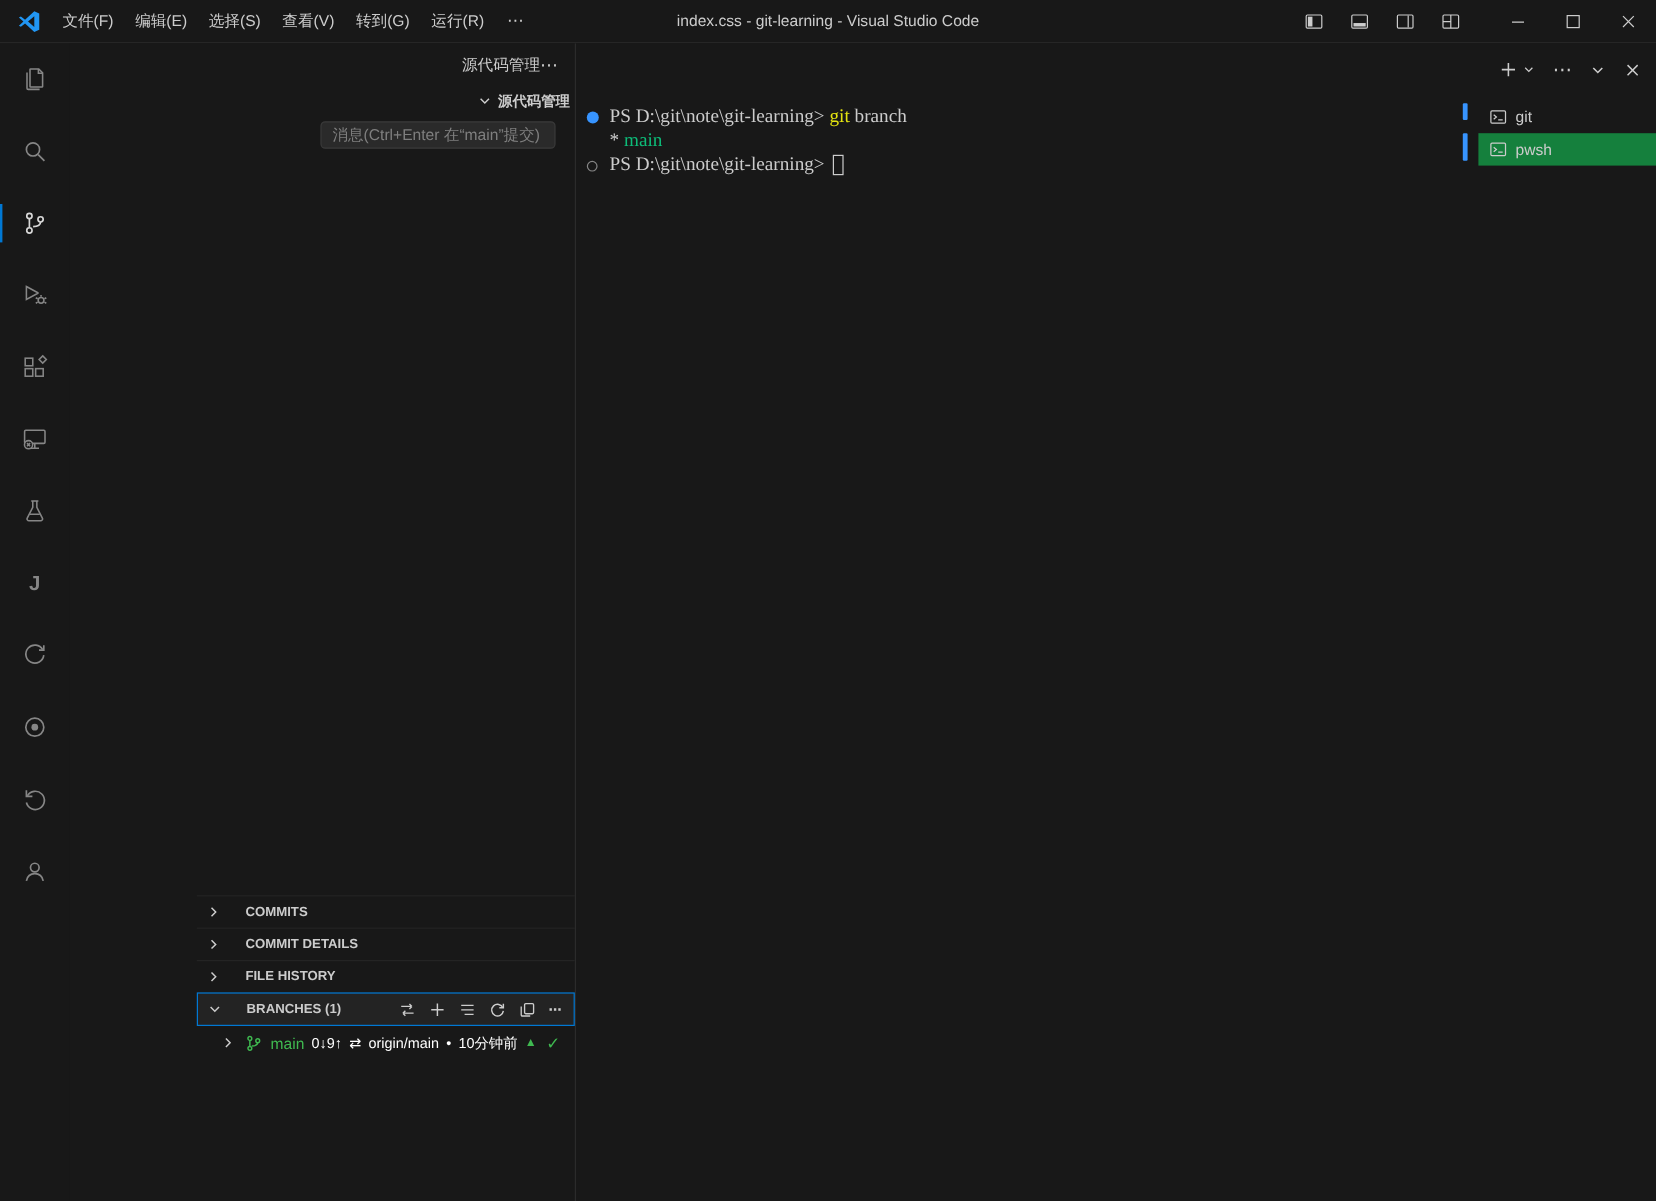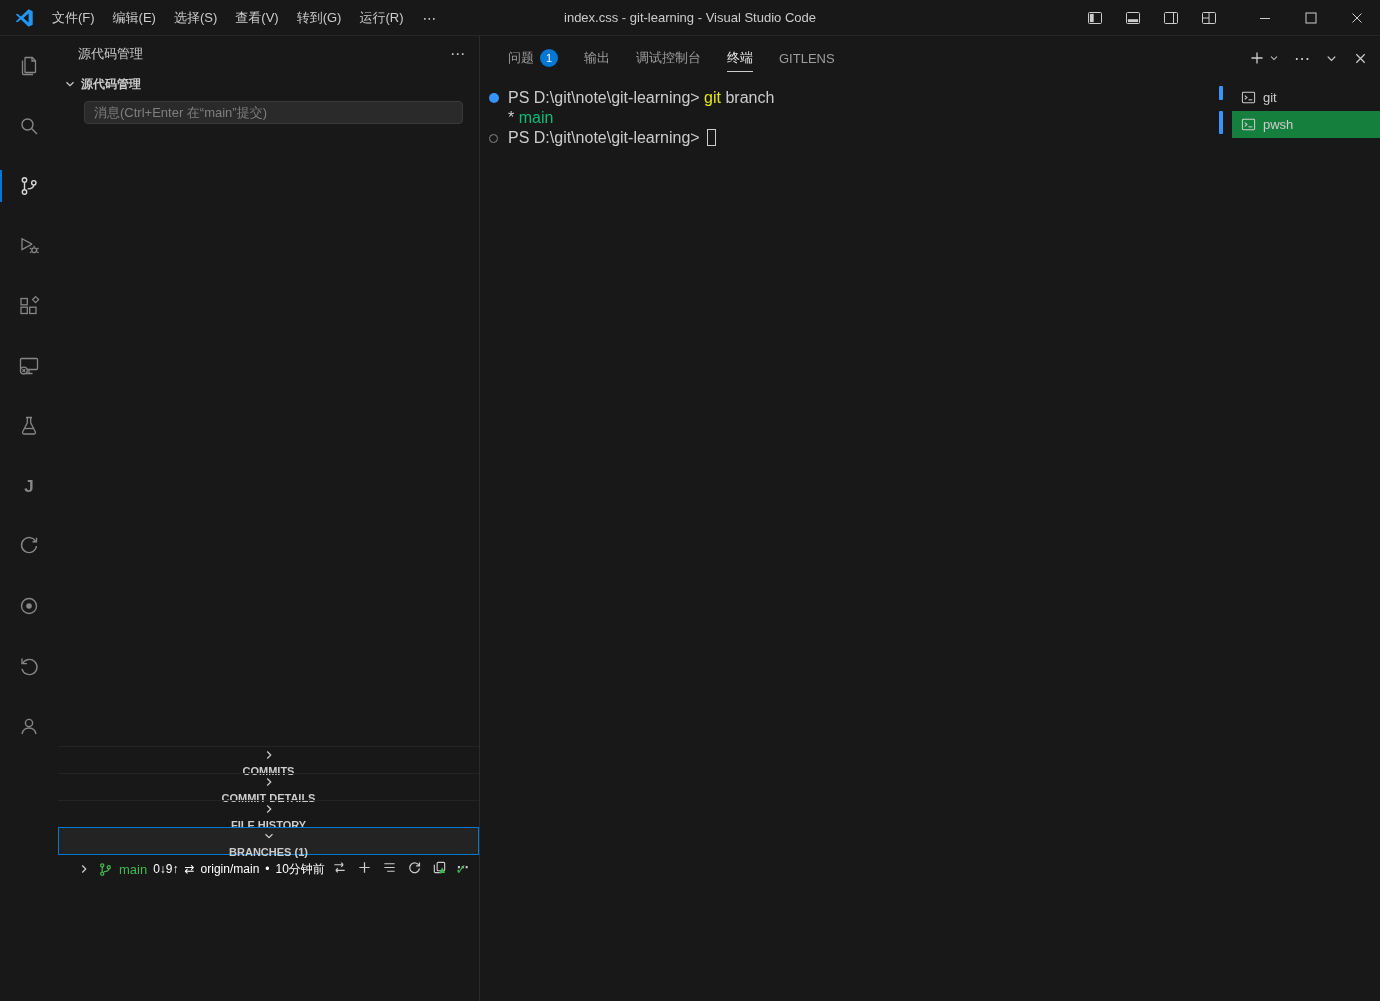--- a/index.html
+++ b/index.html
@@ -27,38 +27,38 @@
 
   
   .activitybar { width:58px; flex:0 0 auto; display:flex; flex-direction:column; align-items:stretch; }
   .activity-item { height:60px; display:flex; align-items:center; justify-content:center;
                    color:#868686; position:relative; cursor:pointer; }
   .activity-item.active { color:#d7d7d7; }
   .activity-item.active::before { content:""; position:absolute; left:0; top:14px; bottom:14px; width:2px; background:#0078d4; }
 
   
   .sidebar { width:422px; flex:0 0 auto; display:flex; flex-direction:column;
-             border-right:1px solid #2b2b2b; background:#181818; }
+             border-right:1px solid #2b2b2b; background:#181818;align-items:flex-end; }
   .sidebar-header { height:35px; flex:0 0 auto; display:flex; align-items:center;
                     justify-content:space-between; padding:0 14px 0 20px; font-size:13px; }
   .sidebar-more { font-size:15px; cursor:pointer; color:#cccccc; }
   .scm-pane-header { height:26px; display:flex; align-items:center; gap:3px; padding:0 4px; font-size:12px; font-weight:700; cursor:pointer; }
   .chev { width:16px; height:16px; display:flex; align-items:center; justify-content:center; color:#cccccc; flex:0 0 auto; }
   .scm-body { padding:4px 16px 10px 26px; }
   .commit-input { width:100%; height:23px; background:#2a2a2a; border:1px solid #3a3a3a; border-radius:4px;
                   color:#fde047; font-size:13px; padding:0 9px; outline:none;
                   font-family:"Liberation Sans","DejaVu Sans",sans-serif; }
   .commit-input::placeholder { color:#7f7f7f; }
   .sync-button { margin-top:13px; width:100%; height:31px; background:#0078d4; border:none; border-radius:3px;
                  color:#ffffff; font-size:13px; display:flex; align-items:center; justify-content:center;
                  gap:7px; cursor:pointer; font-family:inherit; }
 
   .sidebar-bottom { margin-top:auto; display:flex; flex-direction:column; }
-  .pane-row { height:27px; display:flex; align-items:center; gap:2px; padding:0 6px;
-              font-size:11px; font-weight:700; border-top:1px solid #242424; cursor:pointer;flex-direction:column; }
+  .pane-row { height:27px; display:flex; align-items:center; gap:18px; padding:0 6px;
+              font-size:11px; font-weight:700; border-top:1px solid #242424; cursor:pointer; }
   .pane-row.branches { height:28px; border:1px solid #0078d4; background:#232323; }
   .pane-actions { margin-left:auto; display:flex; align-items:center; gap:10px; color:#cccccc; padding-right:4px; }
   .pane-actions .act { cursor:pointer; display:flex; }
   .branch-row { height:28px; display:flex; align-items:center; gap:6px; padding:0 12px 0 18px; font-size:13px; cursor:pointer; }
   .branch-name { color:#3fb950; }
   .dim { color:#ffffff; font-size:12px; }
   .branch-right { margin-left:auto; display:flex; align-items:center; gap:8px; }
   .ahead-marker { color:#3fb950; font-size:10px; }
   .check-marker { color:#3fb950; font-size:14px; font-weight:700; }
   .pane-spacer { height:118px; }
@@ -70,21 +70,21 @@
   .panel-tab { font-size:13px; color:#9d9d9d; height:100%; display:flex; align-items:center; gap:6px; position:relative; cursor:pointer; white-space:nowrap; }
   .panel-tab.active { color:#e7e7e7; }
   .panel-tab.active::after { content:""; position:absolute; left:0; right:0; bottom:8px; height:1px; background:#cccccc; }
   .badge { min-width:18px; height:18px; border-radius:9px; background:#0078d4; color:#ffffff; font-size:11px;
            display:flex; align-items:center; justify-content:center; padding:0 5px; font-weight:400; }
   .panel-actions { margin-left:auto; display:flex; align-items:center; gap:14px; color:#cccccc; }
   .panel-actions .act { cursor:pointer; display:flex; align-items:center; }
   .split-new { display:flex; align-items:center; gap:3px; }
 
   .panel-body { flex:1; min-height:0; display:flex; position:relative; }
-  .terminal { flex:1; padding-top:8px; font-family:Liberation Sans, sans-serif;
+  .terminal { flex:1; padding-top:8px; font-family:Liberation Serif, serif;
               font-size:16px; color:#cccccc; cursor:text; }
   .t-line { height:20px; display:flex; align-items:center; }
   .t-gutter { width:28px; flex:0 0 auto; display:flex; align-items:center; padding-left:9px; }
   .dec { border-radius:50%; cursor:pointer; }
   .dec-filled { width:10px; height:10px; background:#3794ff; }
   .dec-hollow { width:9px; height:9px; border:1px solid #868686; }
   .t-text { white-space:pre; }
   .t-yellow { color:#e5e510; }
   .t-green { color:#0dbc79; }
   .cursor-box { display:inline-block; width:9px; height:17px; border:1px solid #cccccc; margin-left:3px; vertical-align:text-bottom; }
@@ -358,38 +358,20 @@
           </span>
         </div>
 
         <div class="pane-spacer"></div>
 
       </div>
     </div>
 
     <div class="panel">
       <div class="panel-header">
-        <div class="panel-tabs">
-          <span class="panel-tab">
-            <span>问题</span>
-            <span class="badge">1</span>
-          </span>
-          <span class="panel-tab">
-            <span>输出</span>
-          </span>
-          <span class="panel-tab">
-            <span>调试控制台</span>
-          </span>
-          <span class="panel-tab active">
-            <span>终端</span>
-          </span>
-          <span class="panel-tab">
-            <span>GITLENS</span>
-          </span>
-        </div>
         <div class="panel-actions">
           <span class="act split-new">
             <span class="act">
               <svg viewBox="0 0 16 16" width="16" height="16" fill="none" stroke="currentColor" stroke-width="1.3">
                   <path d="M8 2.5v11M2.5 8h11"></path>
                 </svg>
             </span>
             <span class="act">
               <svg viewBox="0 0 16 16" width="12" height="12" fill="none" stroke="currentColor" stroke-width="1.4">
                   <path d="M4 6l4 4 4-4"></path>

